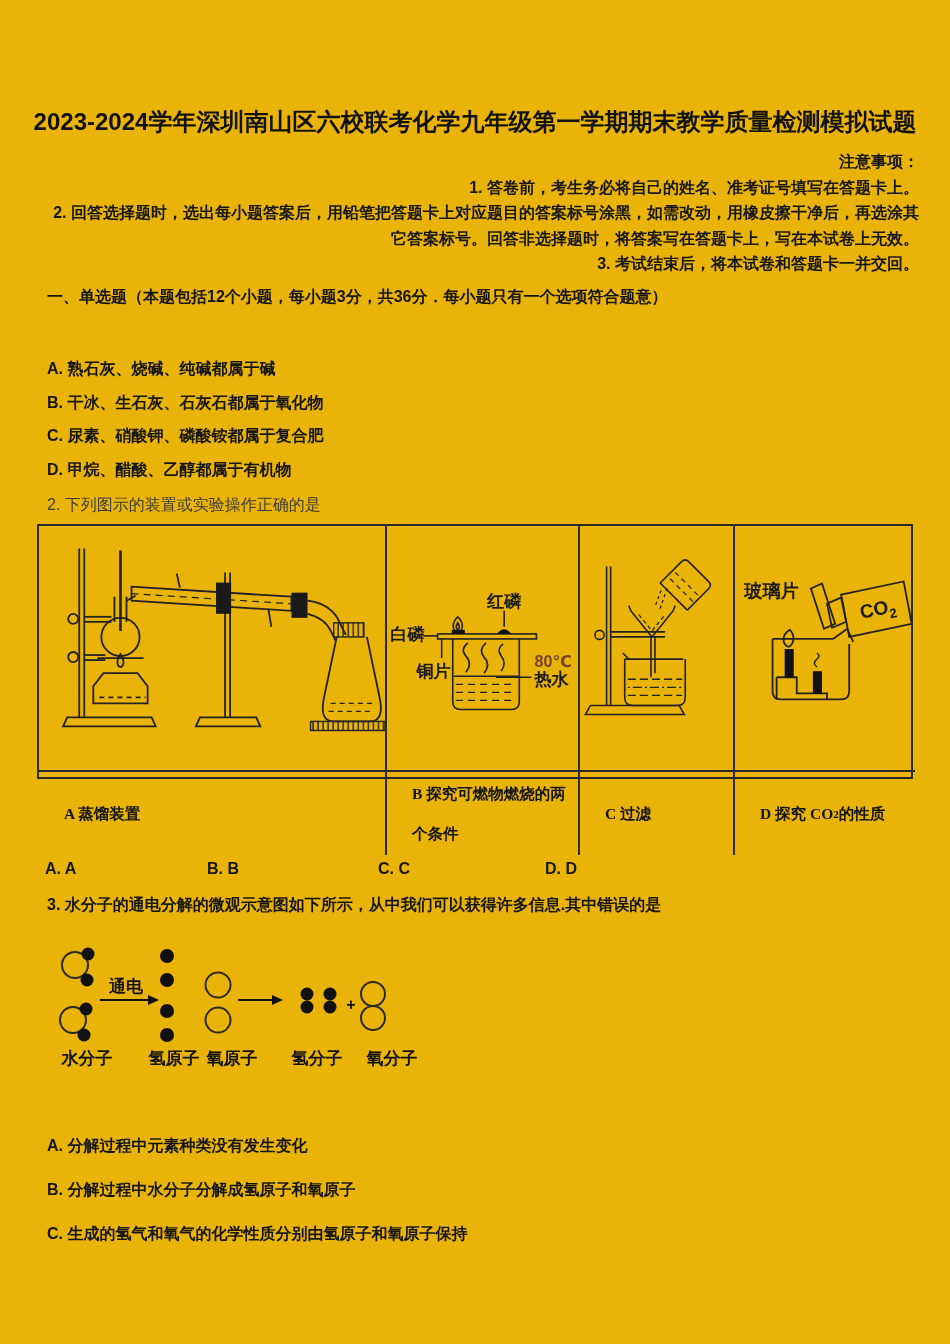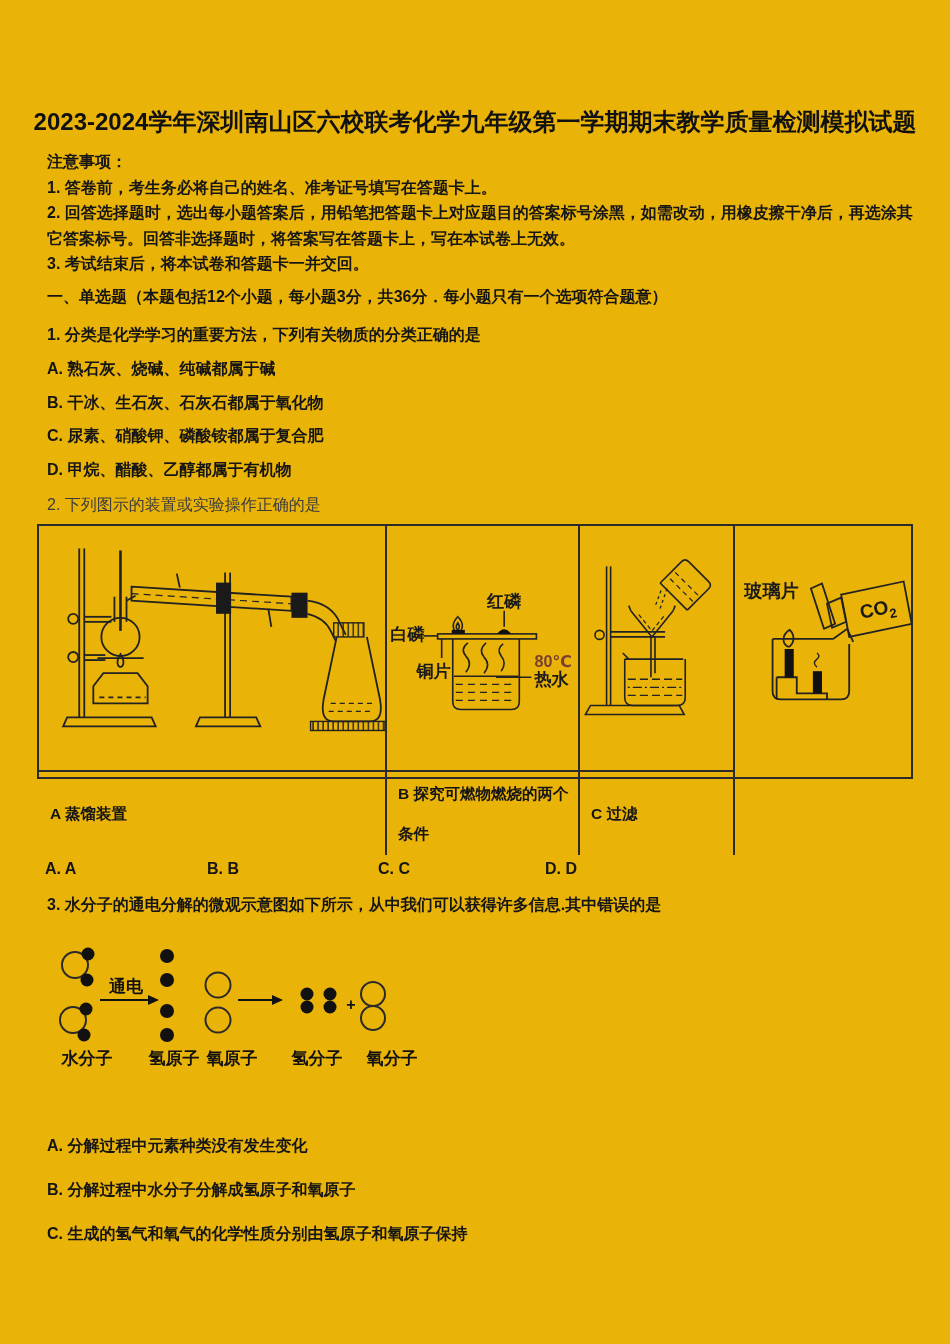--- a/index.html
+++ b/index.html
@@ -5,37 +5,37 @@
   html,body{margin:0;padding:0;background:#ffffff;}
   .page{
     position:relative;width:950px;height:1344px;background:#eab308;
     font-family:"Liberation Sans","DejaVu Sans",sans-serif;color:#1a1a1a;overflow:hidden;
   }
   .abs{position:absolute;}
   .title{
     top:106px;left:0;width:100%;text-align:center;
     font-size:24px;font-weight:800;letter-spacing:0px;color:#111;
   }
-  .notes{top:149px;left:47px;width:872px;font-size:16px;font-weight:600;line-height:25.6px;color:#161616;}
+  .notes{top:149px;left:47px;width:872px;font-size:16px;font-weight:600;line-height:25.6px;color:#161616;text-align:right;}
   .notes .nh{font-weight:700;}
   .sec{top:287px;left:47px;width:880px;font-size:16px;font-weight:700;color:#141414;}
   .qline{left:47px;width:880px;font-size:16px;font-weight:700;color:#151515;}
   .qline.light{font-weight:400;color:#3c3c3c;}
   .opt{left:47px;width:880px;font-size:16px;font-weight:700;color:#151515;}
   .figure{
     left:37px;top:524px;width:876px;height:255px;box-sizing:border-box;
     border:2px solid #2b2b2b;display:grid;
     grid-template-columns:348px 193px 155px 180px;
     grid-template-rows:244px 85px;
   }
   .fcell{box-sizing:border-box;border-right:2px solid #2b2b2b;overflow:hidden;}
   .fcell.last{border-right:none;}
   .ccell{box-sizing:border-box;border-right:2px solid #2b2b2b;border-top:2px solid #2b2b2b;
-    display:flex;align-items:center;padding-left:11px;padding-right:6px;
-    font-size:15.5px;font-weight:700;color:#141414;line-height:38px;}
+    display:flex;align-items:center;padding-left:25px;padding-right:6px;
+    font-size:15.5px;font-weight:700;color:#141414;line-height:38px;font-family:Liberation Serif, serif;}
   .ccell.last{border-right:none;}
   .fcell svg{display:block;width:100%;height:100%;}
   .ansrow span{position:absolute;font-size:16px;font-weight:700;color:#151515;}
   sub.co2{font-size:11px;}
   svg text{font-family:"Liberation Sans","DejaVu Sans",sans-serif;}
 </style>
 </head>
 <body>
 
 <div class="page">
@@ -44,21 +44,20 @@
 
   <div class="abs notes">
     <div class="nh">注意事项：</div>
     <div>1. 答卷前，考生务必将自己的姓名、准考证号填写在答题卡上。</div>
     <div>2. 回答选择题时，选出每小题答案后，用铅笔把答题卡上对应题目的答案标号涂黑，如需改动，用橡皮擦干净后，再选涂其它答案标号。回答非选择题时，将答案写在答题卡上，写在本试卷上无效。</div>
     <div>3. 考试结束后，将本试卷和答题卡一并交回。</div>
   </div>
 
   <div class="abs sec">一、单选题（本题包括12个小题，每小题3分，共36分．每小题只有一个选项符合题意）</div>
 
-  <div class="abs qline" style="top:325px;">1. 分类是化学学习的重要方法，下列有关物质的分类正确的是</div>
   <div class="abs opt" style="top:359px;">A. 熟石灰、烧碱、纯碱都属于碱</div>
   <div class="abs opt" style="top:393px;">B. 干冰、生石灰、石灰石都属于氧化物</div>
   <div class="abs opt" style="top:426px;">C. 尿素、硝酸钾、磷酸铵都属于复合肥</div>
   <div class="abs opt" style="top:460px;">D. 甲烷、醋酸、乙醇都属于有机物</div>
 
   <div class="abs qline light" style="top:495px;">2. 下列图示的装置或实验操作正确的是</div>
 
   <div class="abs figure">
 
     <div class="fcell">
@@ -185,20 +184,25 @@
         <rect x="48" y="122" width="9" height="28" fill="#111"></rect>
         <rect x="76" y="144" width="9" height="22" fill="#111"></rect>
         <text x="8" y="70" font-size="18" font-weight="700" fill="#1a1a1a">玻璃片</text>
         <text x="124" y="92" font-size="19" font-weight="600" fill="#1a1a1a" transform="rotate(-11 124 92)"><tspan>CO</tspan><tspan dy="5" font-size="13">2</tspan></text>
       </svg>
     </div>
 
     <div class="ccell">A 蒸馏装置</div>
     <div class="ccell" style="line-height:40px;">B 探究可燃物燃烧的两个条件</div>
     <div class="ccell">C 过滤</div>
+    <div class="ccell last">
+      <span>D 探究 CO</span>
+        <sub class="co2">2</sub>
+        <span>的性质</span>
+    </div>
   </div>
 
   <div class="abs ansrow" style="top:860px;left:0;width:950px;height:24px;">
     <span style="left:45px;">A. A</span>
     <span style="left:207px;">B. B</span>
     <span style="left:378px;">C. C</span>
     <span style="left:545px;">D. D</span>
   </div>
 
   <div class="abs qline" style="top:895px;">3. 水分子的通电分解的微观示意图如下所示，从中我们可以获得许多信息.其中错误的是</div>

